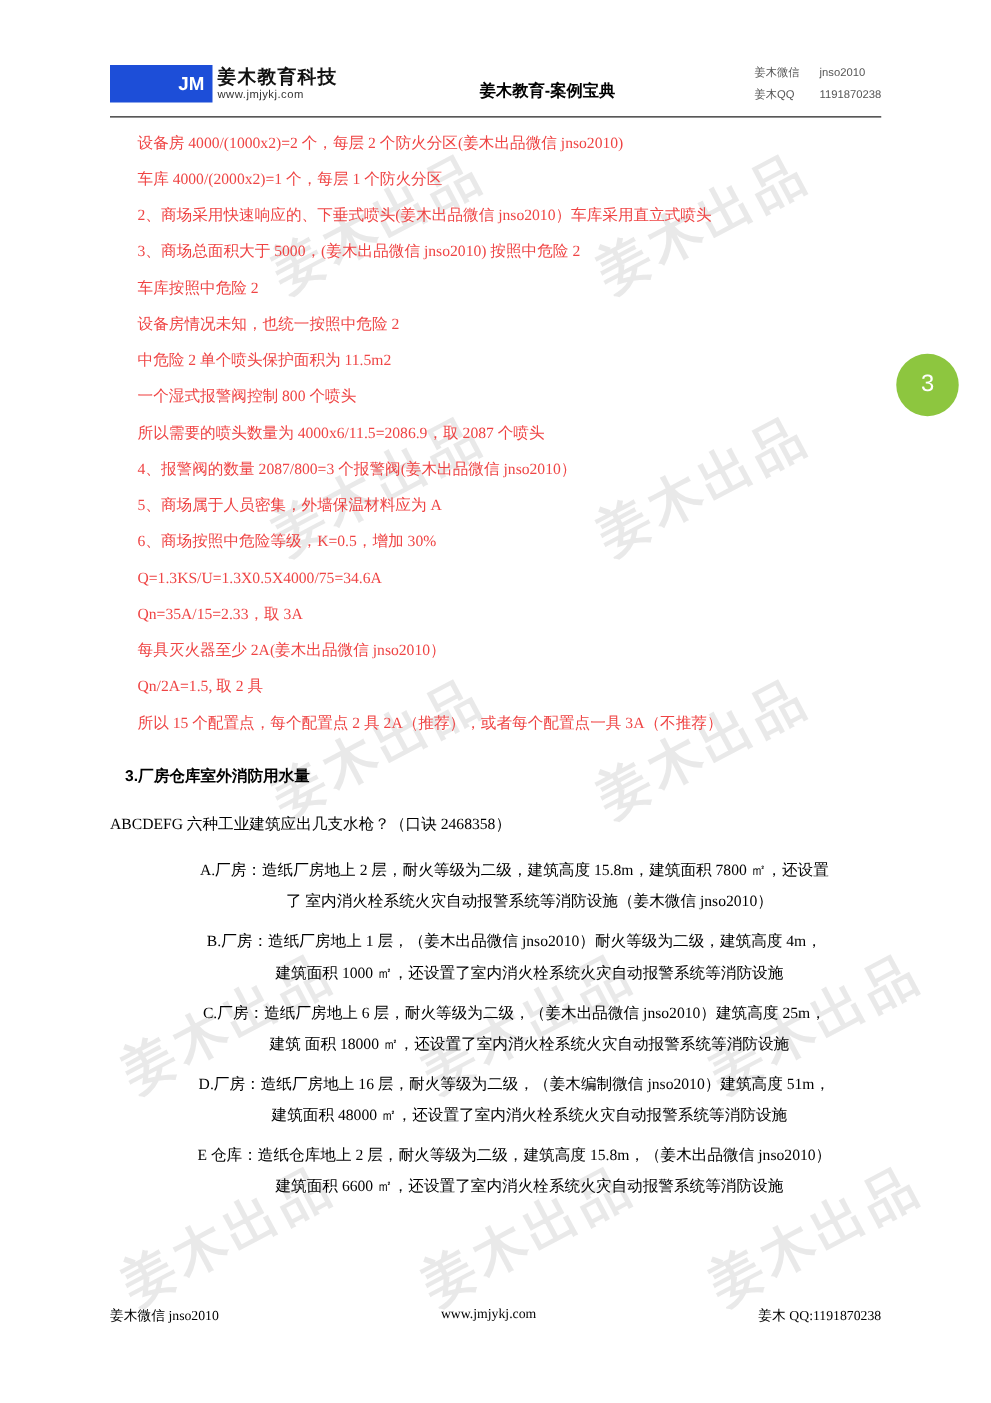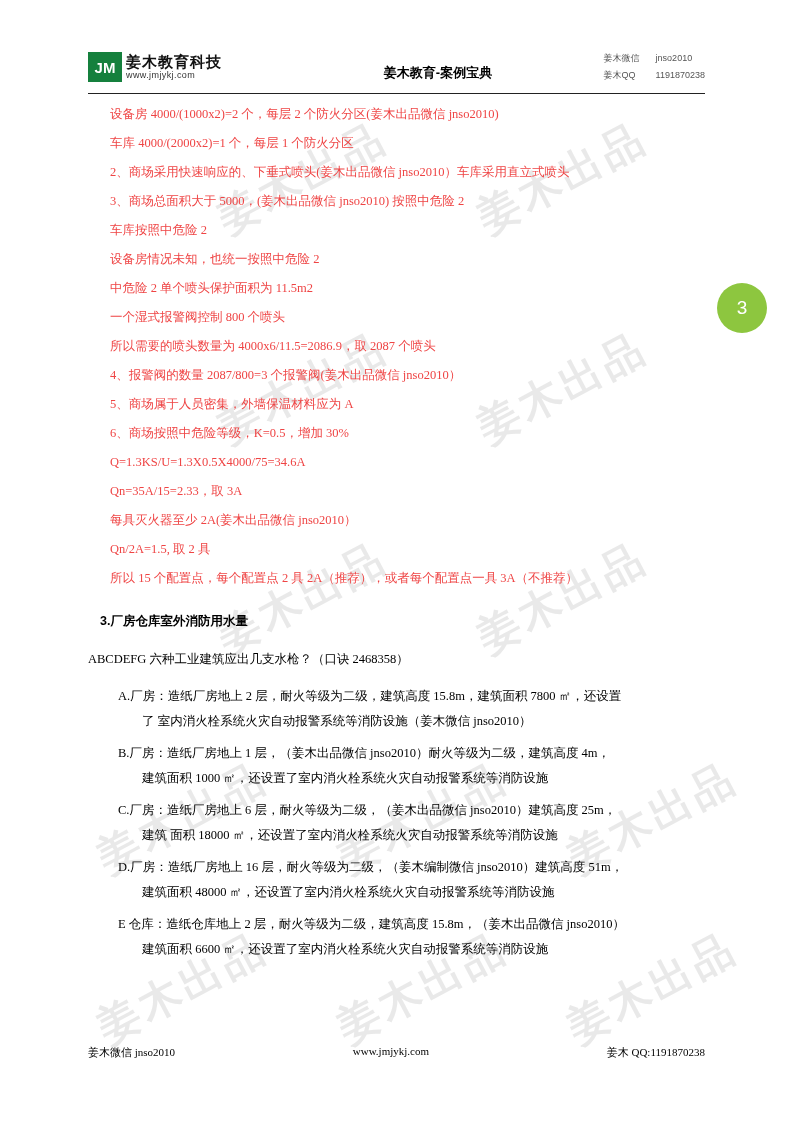--- a/index.html
+++ b/index.html
@@ -35,29 +35,30 @@
   }
   .logo-wrap {
     position: absolute;
     left: 0; top: 4px;
     display: flex;
     align-items: center;
   }
   .logo-mark {
     width: 34px;
     height: 30px;
-    background: #15803d;
+    background: #1d4ed8;
     color: #ffffff;
     font-family: "Liberation Sans", sans-serif;
     font-weight: bold;
     font-size: 15px;
     display: flex;
     align-items: center;
     justify-content: center;
     letter-spacing: 0px;
+    padding-left: 48px;
   }
   .logo-text {
     margin-left: 4px;
     line-height: 1.05;
   }
   .logo-title {
     font-family: "Liberation Sans", sans-serif;
     font-weight: bold;
     font-size: 15px;
     color: #111111;
@@ -127,20 +128,21 @@
   .qline {
     font-size: 12.5px;
     line-height: 36px;
   }
   .item {
     font-size: 12.5px;
     line-height: 25px;
     padding-left: 30px;
     text-indent: 0;
     margin-top: 7px;
+    text-align: center;
   }
   .item .cont {
     display: block;
     padding-left: 24px;
     font-family: Liberation Serif, serif;
   }
 
   
   .page-badge {
     position: absolute;

